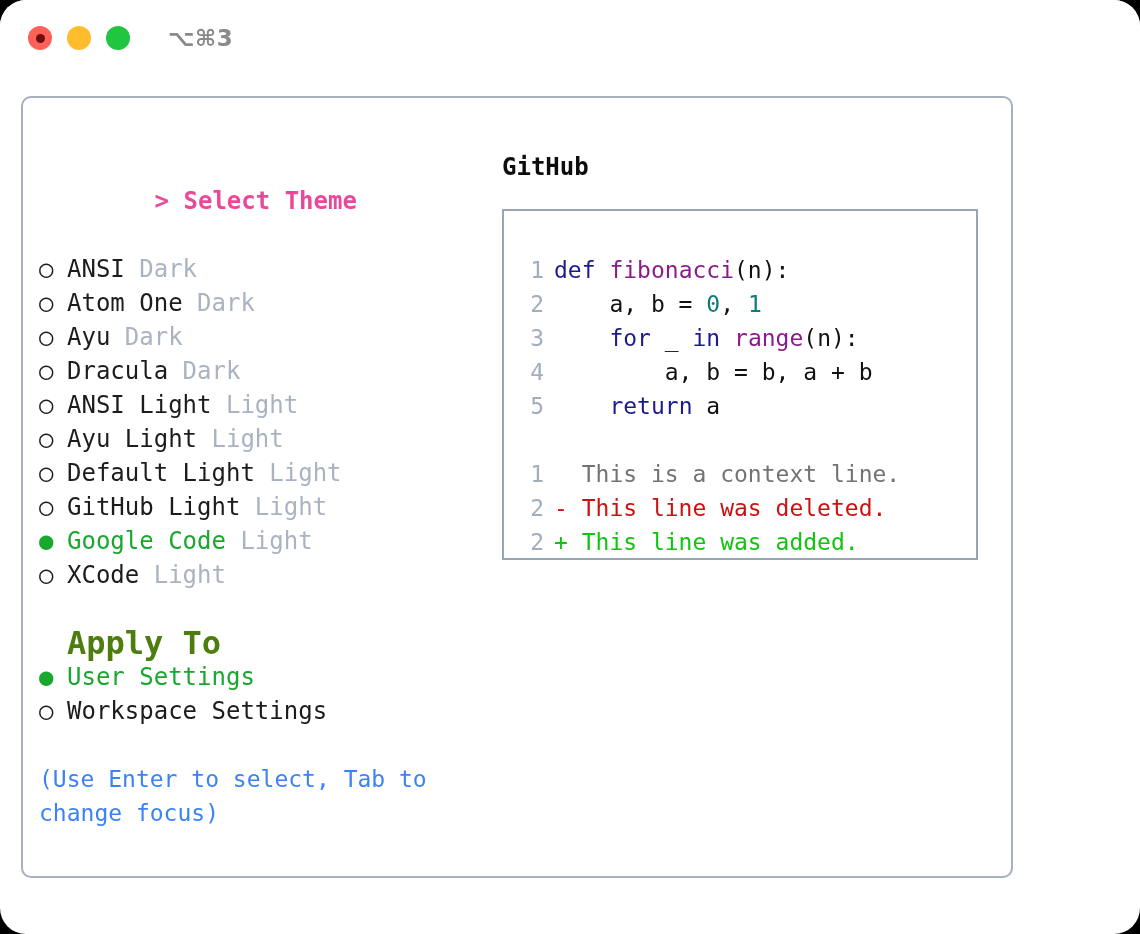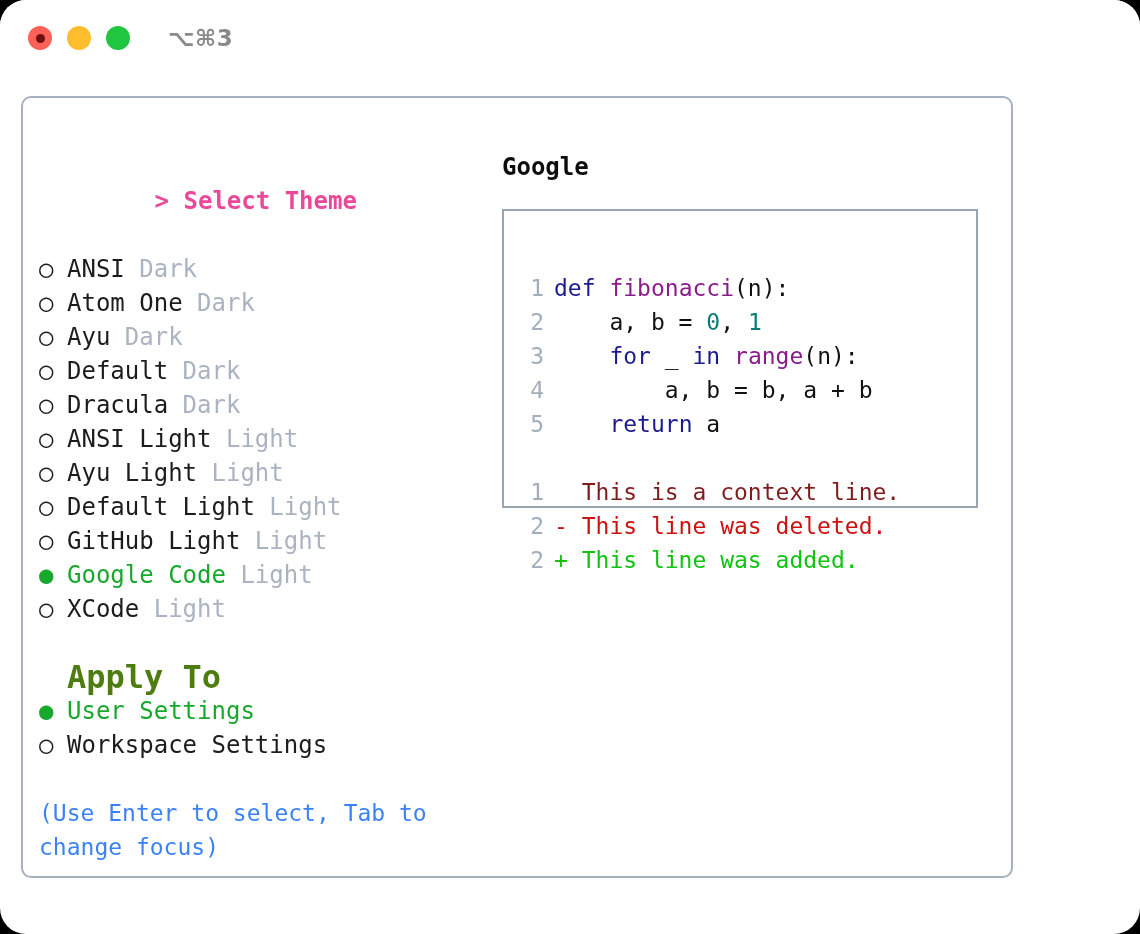--- a/index.html
+++ b/index.html
@@ -150,25 +150,25 @@
     font-size: 24px;
     font-weight: 700;
     color: #0d0d0d;
     line-height: 34px;
     white-space: pre;
   }
 
   .preview-box {
     margin-top: 25px;
     width: 476px;
-    height: 299px;
+    height: 351px;
     border: 2px solid #9aa5b4;
     background: #ffffff;
     box-sizing: border-box;
-    padding: 60px 0 0 0;
+    padding: 42px 0 0 0;
   }
 
   .code-line {
     font-size: 23px;
     line-height: 34px;
     white-space: pre;
     color: #111111;
     padding-left: 14px;
   }
   .ln {
@@ -178,21 +178,21 @@
     color: #a2aebc;
     margin-right: 10px;
   }
 
   .tok-kw   { color: #1b1b8f; }
   .tok-fn   { color: #8b1a8b; }
   .tok-num  { color: #0d7b78; }
   .tok-plain{ color: #111111; }
 
   .diff-gap { height: 34px; }
-  .diff-ctx { color: #7f1d1d; }
+  .diff-ctx { color: #737373; }
   .diff-del { color: #cc1111; }
   .diff-add { color: #10c410; margin-top: 20px; }
 </style>
 </head>
 <body>
 
 <div class="window">
 
   <div class="titlebar">
     <div class="traffic">
@@ -208,21 +208,20 @@
     <div class="col-left">
 
       <div class="list-title">
         <span>&gt; </span><span>Select Theme</span>
       </div>
 
       <div id="theme-options">
           <div class="opt"><span class="marker">○ </span><span class="label">ANSI</span><span class="suffix"> Dark</span></div>
           <div class="opt"><span class="marker">○ </span><span class="label">Atom One</span><span class="suffix"> Dark</span></div>
           <div class="opt"><span class="marker">○ </span><span class="label">Ayu</span><span class="suffix"> Dark</span></div>
-          <div class="opt"><span class="marker">○ </span><span class="label">Default</span><span class="suffix"> Dark</span></div>
           <div class="opt"><span class="marker">○ </span><span class="label">Dracula</span><span class="suffix"> Dark</span></div>
           <div class="opt"><span class="marker">○ </span><span class="label">ANSI Light</span><span class="suffix"> Light</span></div>
           <div class="opt"><span class="marker">○ </span><span class="label">Ayu Light</span><span class="suffix"> Light</span></div>
           <div class="opt"><span class="marker">○ </span><span class="label">Default Light</span><span class="suffix"> Light</span></div>
           <div class="opt"><span class="marker">○ </span><span class="label">GitHub Light</span><span class="suffix"> Light</span></div>
           <div class="opt selected"><span class="marker">● </span><span class="label">Google Code</span><span class="suffix"> Light</span></div>
           <div class="opt"><span class="marker">○ </span><span class="label">XCode</span><span class="suffix"> Light</span></div>
         </div>
 
       <div class="spacer-block"></div>
@@ -231,21 +230,21 @@
 
       <div id="apply-options">
           <div class="opt selected"><span class="marker">● </span><span class="label">User Settings</span></div>
           <div class="opt"><span class="marker">○ </span><span class="label">Workspace Settings</span></div>
         </div>
 
       <div class="hint">(Use Enter to select, Tab to change focus)</div>
     </div>
 
     <div class="col-right">
-      <div class="preview-title">Google</div>
+      <div class="preview-title">GitHub</div>
 
       <div class="preview-box">
         <div id="code-block">
             <div class="code-line"><span class="ln">1</span><span class="tok-kw">def </span><span class="tok-fn">fibonacci</span><span class="tok-plain">(n):</span></div>
             <div class="code-line"><span class="ln">2</span><span class="tok-plain">    a, b = </span><span class="tok-num">0</span><span class="tok-plain">, </span><span class="tok-num">1</span></div>
             <div class="code-line"><span class="ln">3</span><span class="tok-plain">    </span><span class="tok-kw">for</span><span class="tok-plain"> _ </span><span class="tok-kw">in</span><span class="tok-plain"> </span><span class="tok-fn">range</span><span class="tok-plain">(n):</span></div>
             <div class="code-line"><span class="ln">4</span><span class="tok-plain">        a, b = b, a + b</span></div>
             <div class="code-line"><span class="ln">5</span><span class="tok-plain">    </span><span class="tok-kw">return</span><span class="tok-plain"> a</span></div>
           </div>
         <div class="diff-gap"></div>

